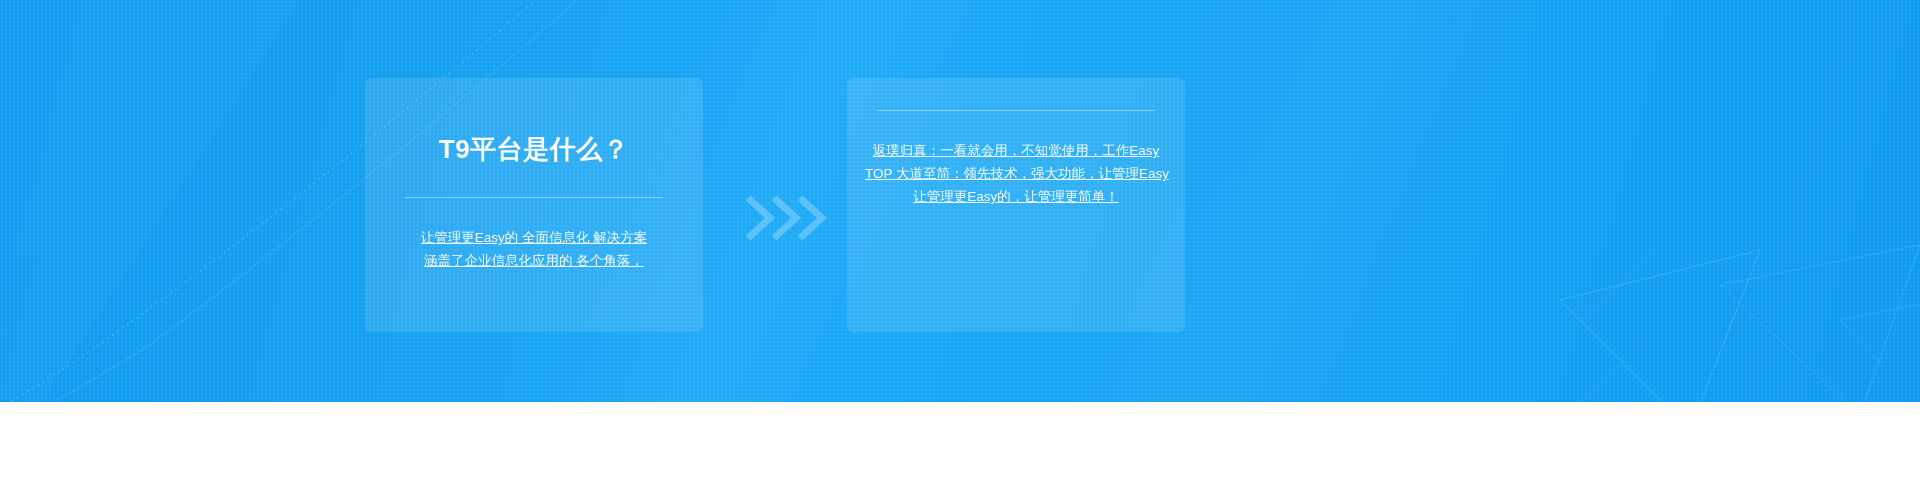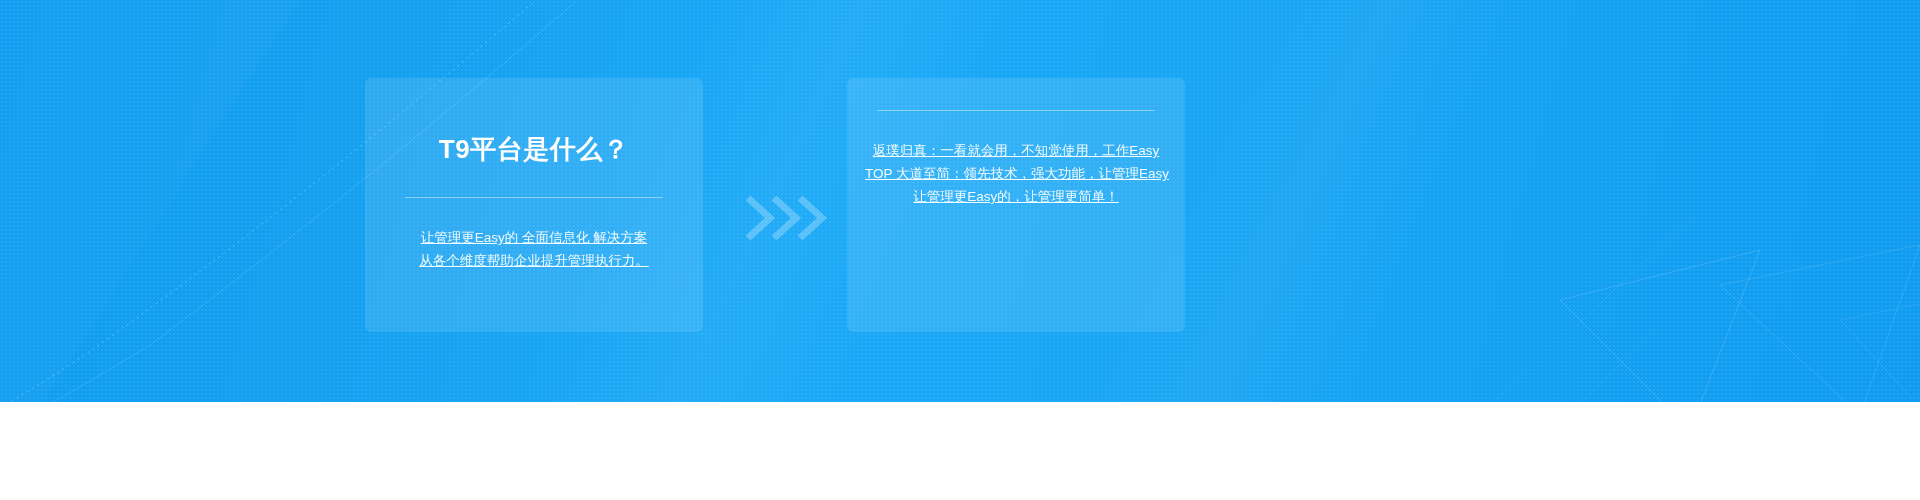--- a/index.html
+++ b/index.html
@@ -150,21 +150,21 @@
     </g>
   </svg>
 
   <div class="cards">
 
     <div class="card left">
       <div class="card-title">T9平台是什么？</div>
       <div class="card-rule"></div>
       <div class="card-body">
         <p>让管理更Easy的 全面信息化 解决方案</p>
-        <p>从各个维度帮助企业提升管理执行力。</p>
+        <p>涵盖了企业信息化应用的 各个角落，</p>
       </div>
     </div>
 
     <div class="card right">
       <div class="card-rule"></div>
       <div class="card-body">
         <p>返璞归真：一看就会用，不知觉使用，工作Easy</p>
         <p>TOP 大道至简：领先技术，强大功能，让管理Easy</p>
         <p>让管理更Easy的，让管理更简单！</p>
       </div>

